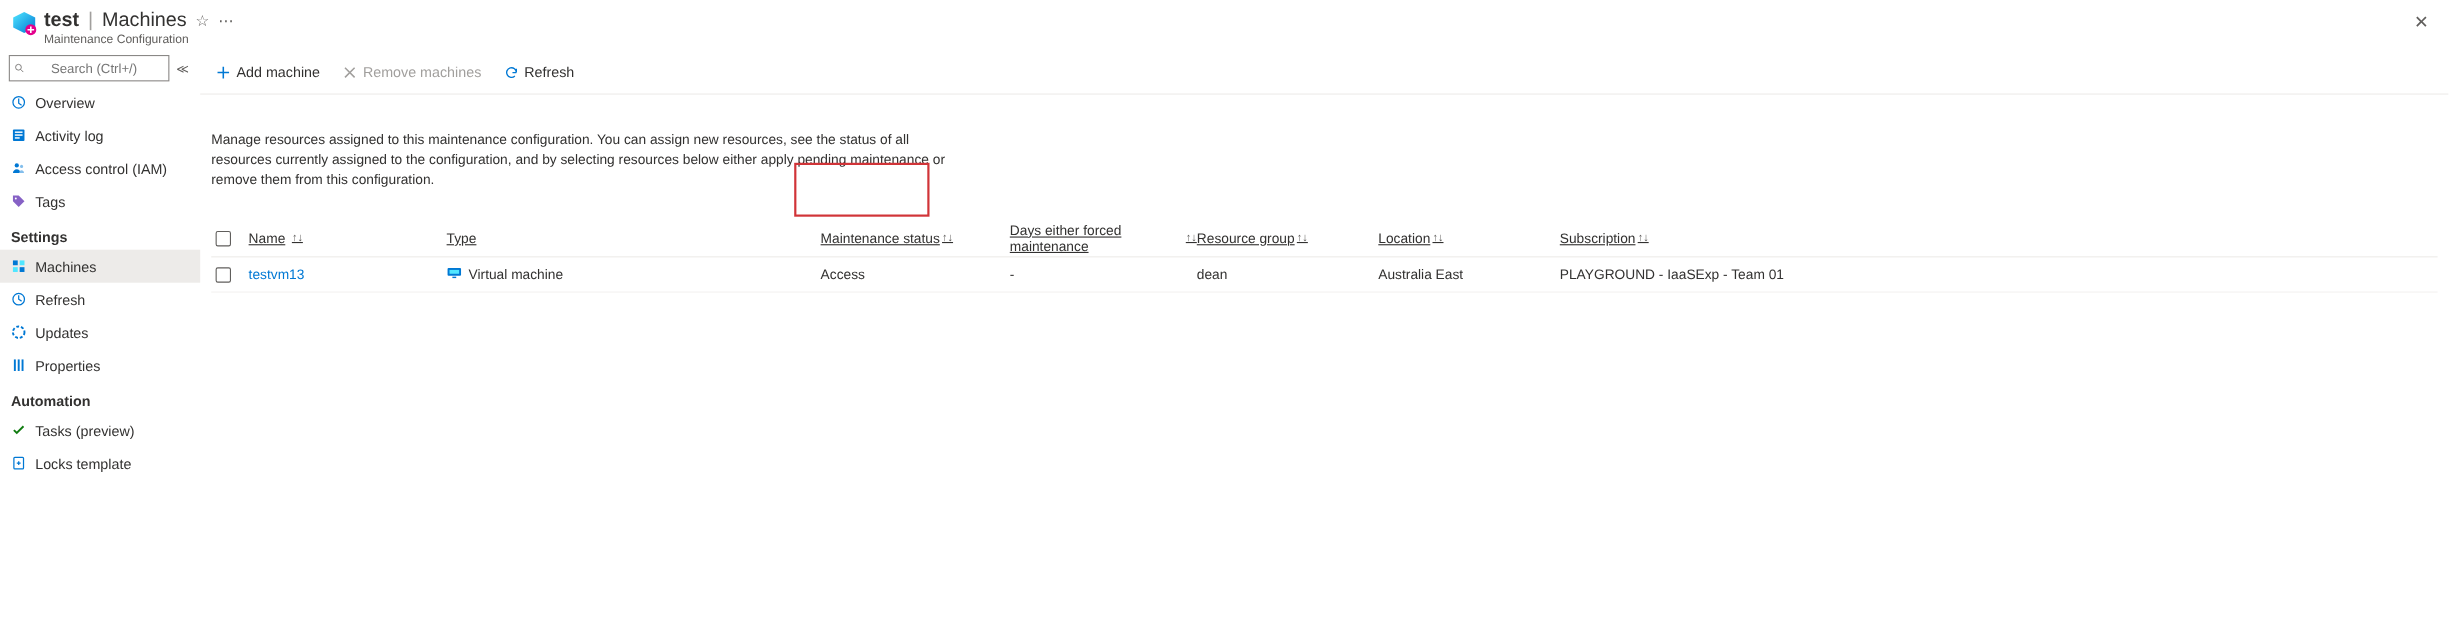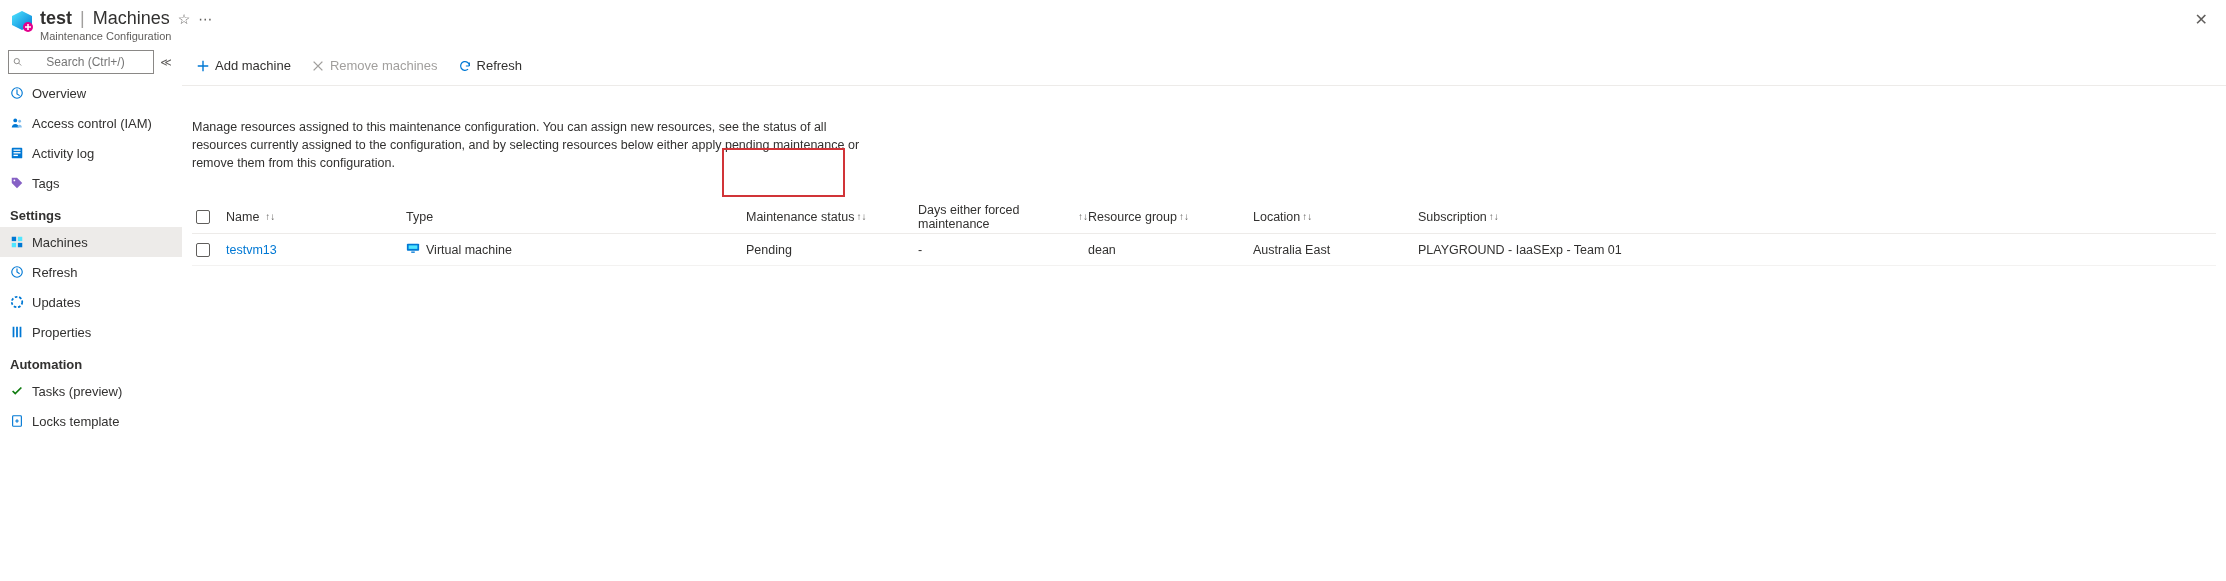--- a/index.html
+++ b/index.html
@@ -25,21 +25,21 @@
   .nav-item.selected { background:#edebe9; font-weight:400;}
   .nav-icon { width:14px; height:14px; display:flex; align-items:center; justify-content:center;}
   .nav-group { font-weight:600; font-size:13px; padding:10px 10px 4px 10px; color:#323130;}
   .main { flex:1; display:flex; flex-direction:column; min-width:0;gap:20px;}
   .toolbar { display:flex; align-items:center; height:40px; border-bottom:1px solid #edebe9; padding:0 8px; gap:8px;}
   .tool-btn { display:flex; align-items:center; gap:5px; height:32px; padding:0 6px; background:transparent; border:none; cursor:pointer; font-size:13px; color:#323130;}
   .tool-btn.disabled { color:#a19f9d; cursor:default;}
   .tool-btn svg { width:14px; height:14px;}
   .desc { padding:12px 10px 8px 10px; font-size:12.5px; color:#323130; max-width:700px; line-height:1.45;}
   .table-wrap { padding:0 10px; }
-  .thead { display:flex; align-items:center; height:34px; border-bottom:1px solid #edebe9; font-size:12.5px; color:#323130;}
+  .thead { display:flex; align-items:center; height:34px; border-bottom:1px solid #edebe9; font-size:12.5px; color:#323130;text-decoration:underline;}
   .trow { display:flex; align-items:center; height:32px; border-bottom:1px solid #f3f2f1; font-size:12.5px;}
   .col-check { width:34px; display:flex; align-items:center; justify-content:flex-start; padding-left:4px;}
   .col-name { width:180px; display:flex; align-items:center; gap:4px;}
   .col-type { width:340px; display:flex; align-items:center; gap:6px;}
   .col-status { width:172px; display:flex; align-items:center; }
   .col-days { width:170px; display:flex; align-items:center; }
   .col-rg { width:165px; display:flex; align-items:center; }
   .col-loc { width:165px; display:flex; align-items:center; }
   .col-sub { flex:1; display:flex; align-items:center; }
   .sort-ic { font-size:10px; color:#605e5c; margin-left:2px;}
@@ -98,38 +98,38 @@
             <svg viewBox="0 0 16 16">
               <circle cx="8" cy="8" r="6" fill="none" stroke="#0078d4" stroke-width="1.3"></circle>
               <path d="M8 4v5l3 2" stroke="#0078d4" stroke-width="1.3" fill="none"></path>
             </svg>
           </span>
         <span>Overview</span>
       </div>
       <div class="nav-item">
         <span class="nav-icon">
             <svg viewBox="0 0 16 16">
+              <rect x="2" y="2" width="12" height="12" rx="1" fill="#0078d4"></rect>
+              <rect x="4" y="4" width="8" height="1.5" fill="#fff"></rect>
+              <rect x="4" y="7" width="8" height="1.5" fill="#fff"></rect>
+              <rect x="4" y="10" width="5" height="1.5" fill="#fff"></rect>
+            </svg>
+          </span>
+        <span>Activity log</span>
+      </div>
+      <div class="nav-item">
+        <span class="nav-icon">
+            <svg viewBox="0 0 16 16">
               <circle cx="6" cy="5" r="2.2" fill="#0078d4"></circle>
               <path d="M2 13c0-2.2 1.8-4 4-4s4 1.8 4 4" fill="#0078d4"></path>
               <circle cx="11" cy="6" r="1.6" fill="#83beec"></circle>
               <path d="M8.5 13c0-1.6 1.1-3 2.5-3s2.5 1.4 2.5 3" fill="#83beec"></path>
             </svg>
           </span>
         <span>Access control (IAM)</span>
-      </div>
-      <div class="nav-item">
-        <span class="nav-icon">
-            <svg viewBox="0 0 16 16">
-              <rect x="2" y="2" width="12" height="12" rx="1" fill="#0078d4"></rect>
-              <rect x="4" y="4" width="8" height="1.5" fill="#fff"></rect>
-              <rect x="4" y="7" width="8" height="1.5" fill="#fff"></rect>
-              <rect x="4" y="10" width="5" height="1.5" fill="#fff"></rect>
-            </svg>
-          </span>
-        <span>Activity log</span>
       </div>
       <div class="nav-item">
         <span class="nav-icon">
             <svg viewBox="0 0 16 16">
               <path d="M2 2h6l6 6-6 6-6-6z" fill="#8661c5"></path>
               <circle cx="5" cy="5" r="1" fill="#fff"></circle>
             </svg>
           </span>
         <span>Tags</span>
       </div>
@@ -260,21 +260,21 @@
             </div>
           <div class="col-type">
             <span class="vm-icon"><svg viewBox="0 0 16 16">
                   <rect x="1" y="3" width="14" height="8" rx="1" fill="#0078d4"></rect>
                   <rect x="3" y="5" width="10" height="4" fill="#50e6ff"></rect>
                   <rect x="6" y="12" width="4" height="1.5" fill="#0078d4"></rect>
                 </svg></span>
             <span>Virtual machine</span>
           </div>
           <div class="col-status">
-              <span>Pending</span>
+              <span>Access</span>
             </div>
           <div class="col-days">
               <span>-</span>
             </div>
           <div class="col-rg">
               <span>dean</span>
             </div>
           <div class="col-loc">
               <span>Australia East</span>
             </div>

